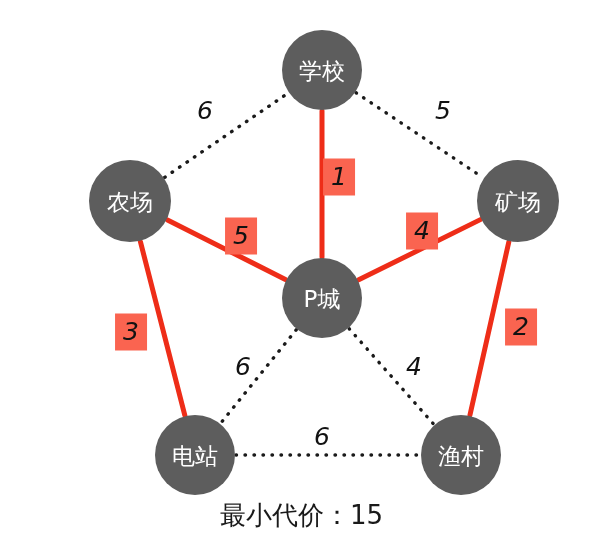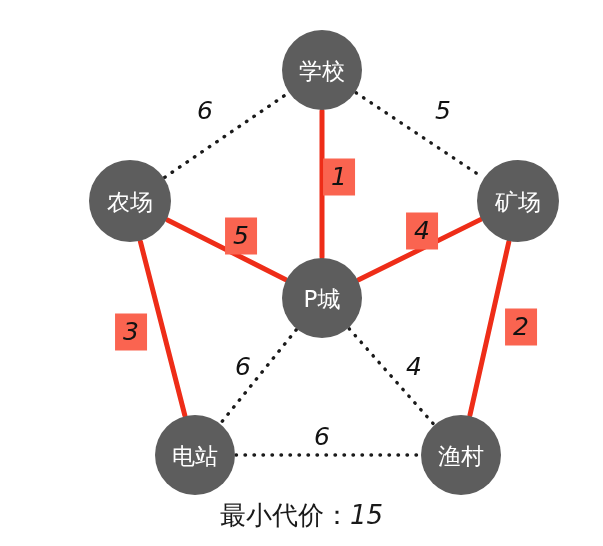--- a/index.html
+++ b/index.html
@@ -68,21 +68,20 @@
     left: 0;
     top: 498px;
     width: 603px;
     text-align: center;
     font-family: "DejaVu Sans", "Liberation Sans", sans-serif;
     font-size: 26px;
     color: #1a1a1a;
     white-space: pre;
   }
   #caption .caption-value {
-    font-style: italic;
   }
 </style>
 </head>
 <body>
 
 <div id="stage">
 
   <svg id="graph-svg" viewBox="0 0 603 546" xmlns="http://www.w3.org/2000/svg">
     <g id="edge-layer">
         <line x1="164.69390071578067" y1="177.32864065746216" x2="288.132144539357" y2="93.1077555486679" class="edge-plain"></line>

